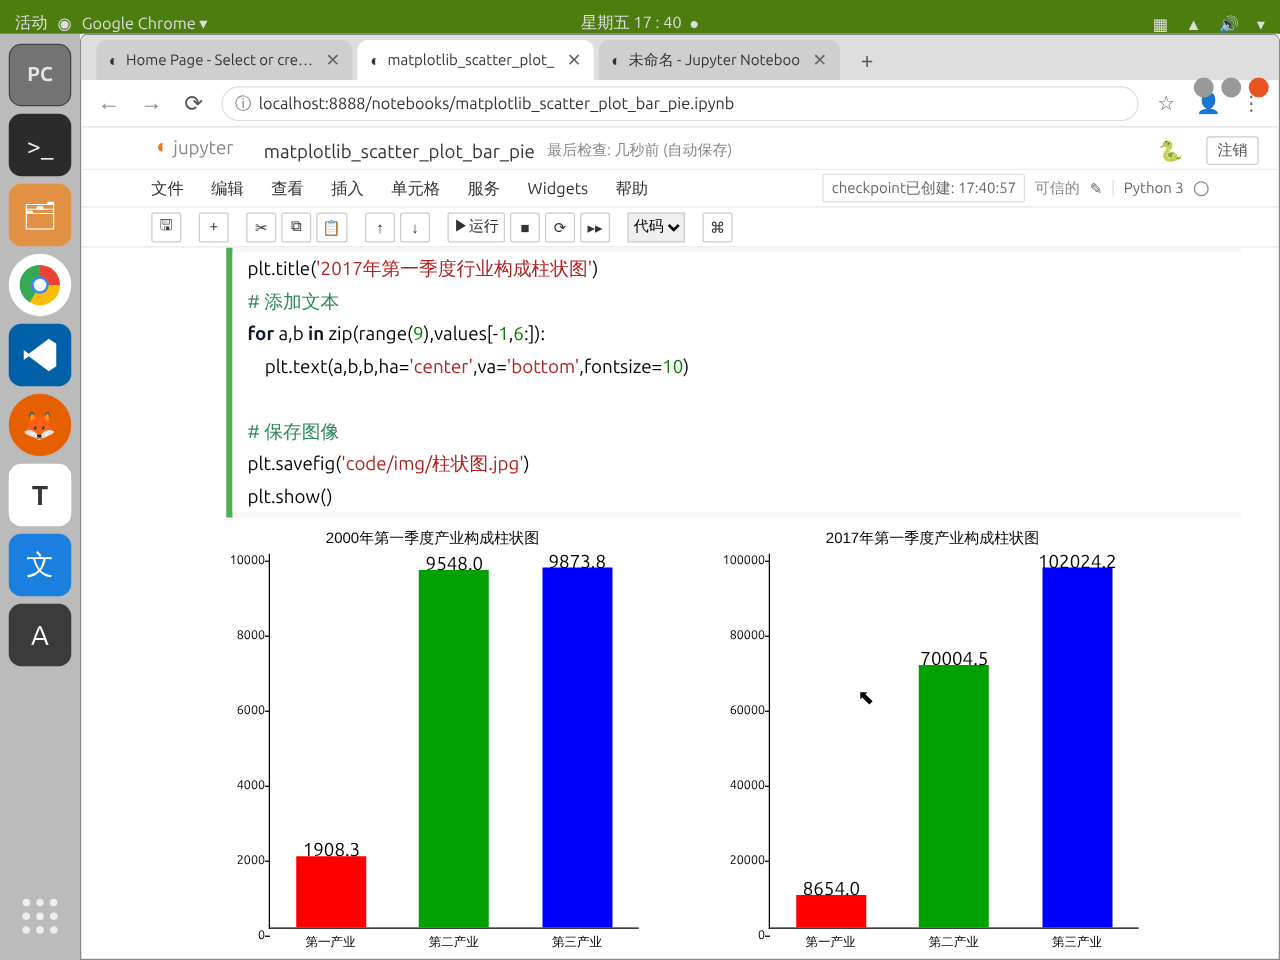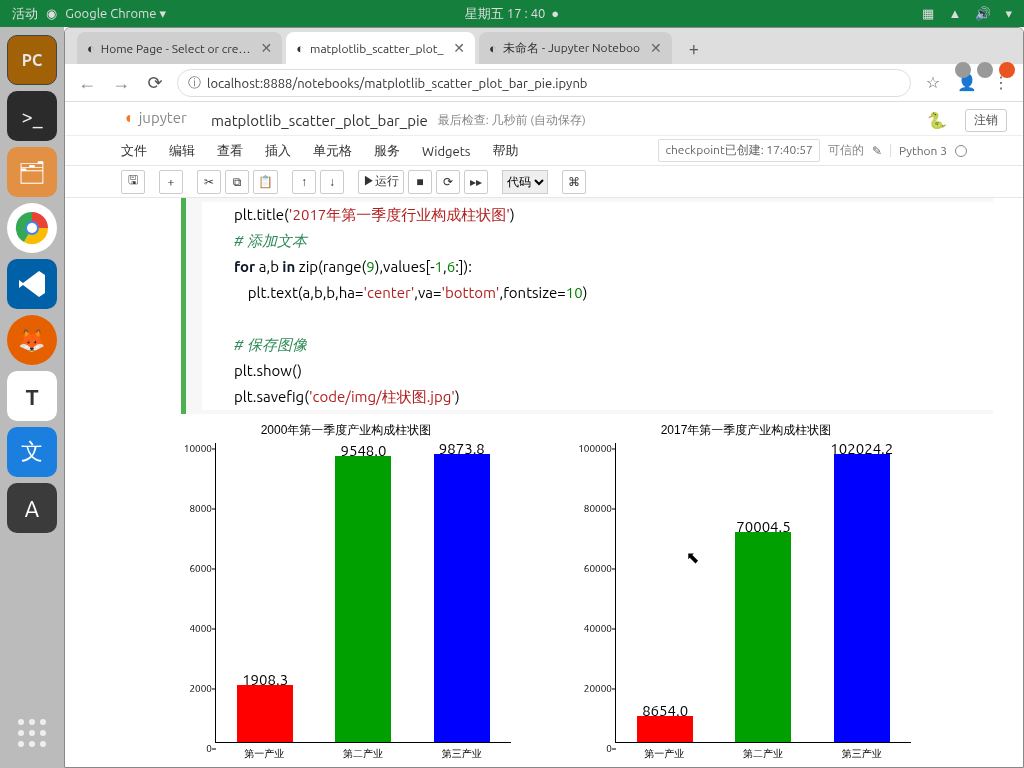--- a/index.html
+++ b/index.html
@@ -1,28 +1,28 @@
 <!DOCTYPE html>
 <html><head>
 <meta charset="utf-8">
 <style>
 * { margin: 0; padding: 0; box-sizing: border-box; font-family: Ubuntu, sans-serif; }
 body { width: 1024px; height: 768px; overflow: hidden; background: #fff; position: relative; }
 
 
-.topbar { height: 27px; background: #15803d; color: #ddd; display: flex; align-items: center; padding: 0 12px; font-size: 13px; }
+.topbar { height: 27px; background: #4d7c0f; color: #ddd; display: flex; align-items: flex-end; padding: 0 12px; font-size: 13px; }
 .topbar .left { display: flex; align-items: center; gap: 8px; }
 .topbar .center { position: absolute; left: 50%; transform: translateX(-50%); display: flex; align-items: center; gap: 6px; }
 .topbar .right { margin-left: auto; display: flex; align-items: center; gap: 14px; font-size: 13px; }
 .topbar .icon { font-size: 13px; }
 
 
 .dock { position: absolute; left: 0; top: 27px; width: 64px; height: 741px; background: rgba(60,60,60,0.35); display: flex; flex-direction: column; align-items: center; padding-top: 4px; gap: 2px; }
 .dock-item { width: 50px; height: 50px; border-radius: 10px; display: flex; align-items: center; justify-content: center; font-size: 22px; color: #fff; margin-top: 4px; }
-.dock-pc { background: #a16207; color: #e6e6e6; font-weight: bold; font-size: 16px; border: 1px solid #444; }
+.dock-pc { background: #737373; color: #e6e6e6; font-weight: bold; font-size: 16px; border: 1px solid #444; }
 .dock-term { background: #2b2b2b; color: #eee; font-size: 20px; }
 .dock-files { background: #e29044; }
 .dock-chrome { background: #fff; border-radius: 50%; position: relative; overflow: hidden; }
 .dock-vscode { background: #0060a8; }
 .dock-firefox { background: #e66000; border-radius: 50%; }
 .dock-text { background: #fff; color: #333; font-weight: bold; }
 .dock-dict { background: #1b7fe0; }
 .dock-update { background: #3b3b3b; color: #fff; }
 .dock-apps { margin-top: auto; margin-bottom: 10px; color: #fff; }
 .dock-apps .dots { display: grid; grid-template-columns: repeat(3,6px); gap: 5px; }
@@ -72,26 +72,26 @@
 
 
 .jtool { display: flex; align-items: center; padding: 4px 56px; gap: 4px; border-bottom: 1px solid #e7e7e7; height: 32px; }
 .jtool .btn { border: 1px solid #ccc; background: #fff; border-radius: 2px; min-width: 24px; height: 24px; display: flex; align-items: center; justify-content: center; font-size: 12px; color: #333; padding: 0 4px; }
 .jtool .sep { width: 6px; }
 .jtool select { height: 24px; border: 1px solid #ccc; font-size: 12px; }
 
 
 .nbk { position: absolute; left: 0; right: 0; top: 170px; bottom: 0; overflow: hidden; padding-left: 56px; padding-right: 30px; }
 .cell { border-left: 5px solid #4caf50; background: #f7f7f7; padding: 4px 0 4px 0; position: relative; margin-left: 60px; }
-.cell-inner { background: #fff; margin-left: 16px; padding-left: 20px; }
+.cell-inner { background: #fff; margin-left: 0; }
 .code { font-family: "DejaVu Sans Mono", monospace; font-size: 15px; line-height: 22px; white-space: pre; padding: 2px 12px; color: #000; }
 .s { color: #b21f1f; } 
 .k { color: #0f172a; font-weight: bold; } 
 .n { color: #000; } 
-.c2 { color: #2e8b57; font-style: italic; }
+.c2 { color: #2e8b57; }
 .num { color: #008000; }
 
 
 .outp { display: flex; gap: 50px; padding: 8px 0 0 50px; }
 .chart { width: 350px; }
 .chart-title { text-align: center; font-size: 12px; font-family: sans-serif; margin-bottom: 4px; color: #000; }
 .plot { position: relative; height: 300px; border-left: 1px solid #000; border-bottom: 1px solid #000; margin-left: 44px; margin-right: 10px; }
 .ytick { position: absolute; left: -44px; width: 40px; text-align: right; font-size: 10px; color: #000; transform: translateY(50%); }
 .ytick::after { content:''; position:absolute; right:-4px; top:50%; width:4px; height:1px; background:#000; }
 .bars { position: absolute; left: 0; right: 0; bottom: 0; top: 0; display: flex; justify-content: space-around; align-items: flex-end; }
@@ -254,22 +254,22 @@
 
   <div class="nbk">
     <div class="cell">
       <div class="cell-inner">
 <div class="code"><span class="n">plt.title(</span><span class="s">'2017年第一季度行业构成柱状图'</span><span class="n">)</span></div>
 <div class="code"><span class="c2"># 添加文本</span></div>
 <div class="code"><span class="k">for</span><span class="n"> a,b </span><span class="k">in</span><span class="n"> zip(range(</span><span class="num">9</span><span class="n">),values[-</span><span class="num">1</span><span class="n">,</span><span class="num">6</span><span class="n">:]):</span></div>
 <div class="code"><span class="n">    plt.text(a,b,b,ha=</span><span class="s">'center'</span><span class="n">,va=</span><span class="s">'bottom'</span><span class="n">,fontsize=</span><span class="num">10</span><span class="n">)</span></div>
 <div class="code"> </div>
 <div class="code"><span class="c2"># 保存图像</span></div>
+<div class="code"><span class="n">plt.savefig(</span><span class="s">'code/img/柱状图.jpg'</span><span class="n">)</span></div>
 <div class="code"><span class="n">plt.show()</span></div>
-<div class="code"><span class="n">plt.savefig(</span><span class="s">'code/img/柱状图.jpg'</span><span class="n">)</span></div>
       </div>
     </div>
 
     <div class="outp">
       <div class="chart">
         <div class="chart-title">2000年第一季度产业构成柱状图</div>
         <div class="plot" id="plot0">
             <div class="ytick" style="bottom: -6px;">0</div>
             <div class="ytick" style="bottom: 54px;">2000</div>
             <div class="ytick" style="bottom: 114px;">4000</div>

